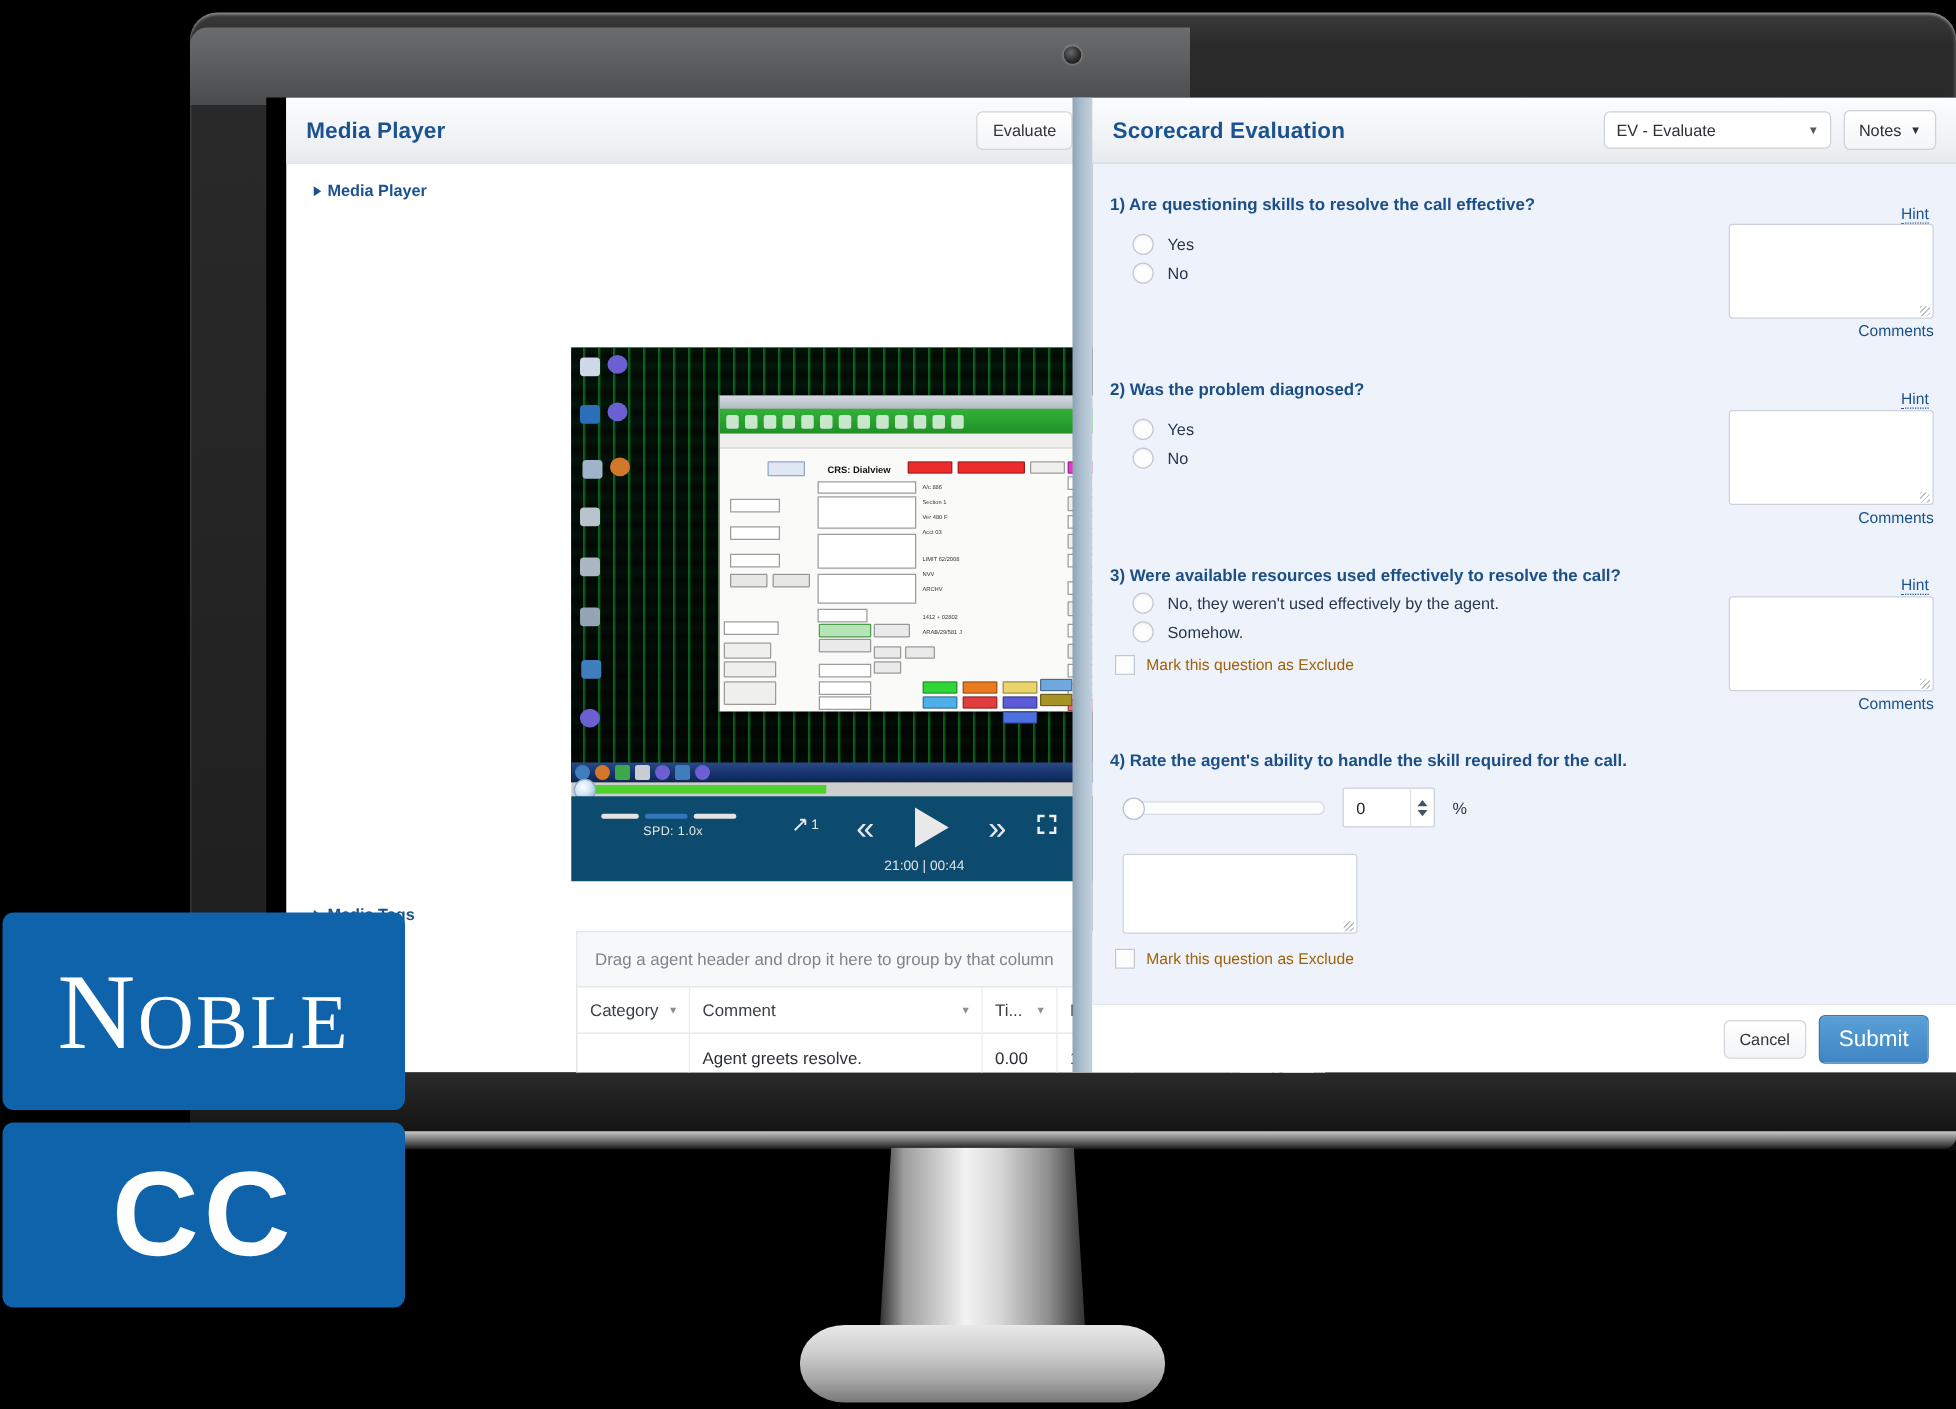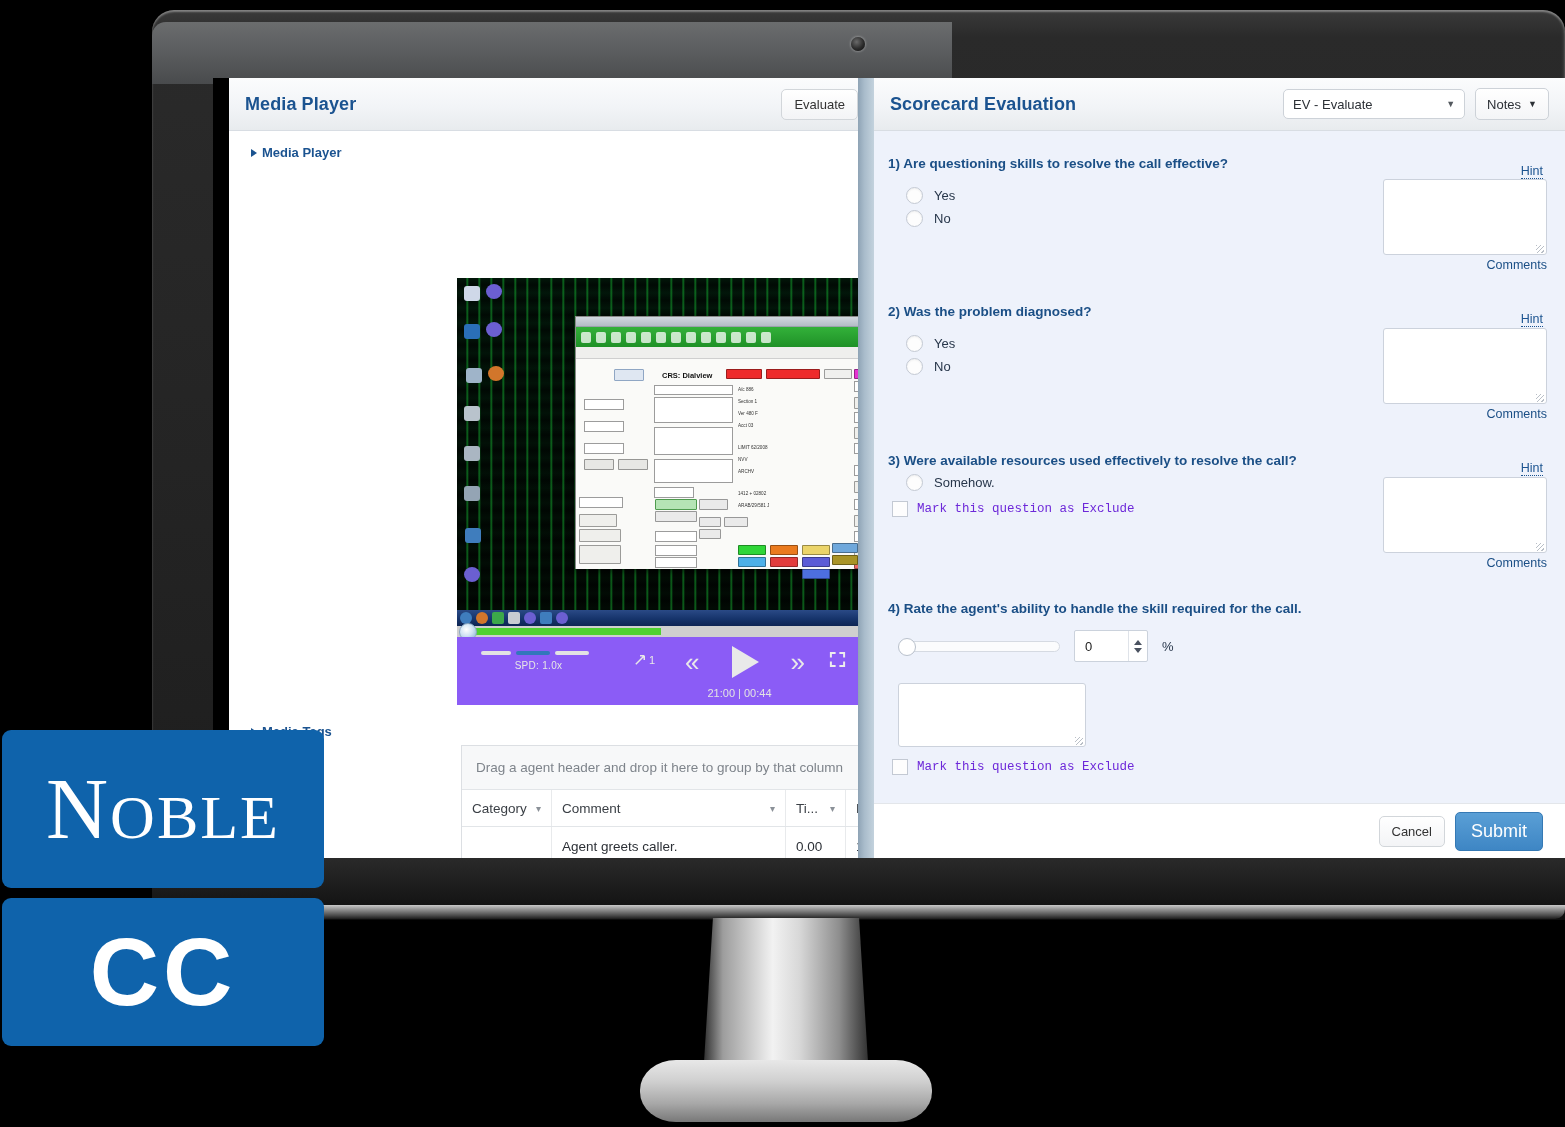--- a/index.html
+++ b/index.html
@@ -68,21 +68,21 @@
   .crm-body{position:relative;height:210px;background:#fafaf8;}
   .fld{position:absolute;background:#fff;border:1px solid #9c9c9c;}
   .cbtn{position:absolute;border:1px solid rgba(0,0,0,.35);border-radius:1px;}
   .ctxt{position:absolute;font-size:4.6px;color:#333;font-family:"Liberation Sans",sans-serif;white-space:nowrap;}
   .crm-hdr{position:absolute;left:86px;top:12px;font-size:7.5px;font-weight:bold;color:#111;}
 
   .progressbar{position:absolute;left:0;top:348px;width:565px;height:11px;background:#cfcfcf;}
   .progress-fill{position:absolute;left:8px;top:2px;width:196px;height:7px;background:#4fd130;}
   .progress-knob{position:absolute;left:2px;top:-3px;width:16px;height:16px;border-radius:50%;
      background:radial-gradient(circle at 40% 35%,#fff,#cfe3f3 45%,#7aa7cf 100%);border:1px solid #8aa9c4;}
-  .controls{position:absolute;left:0;top:359px;width:565px;height:68px;background:#8b5cf6;color:#fff;}
+  .controls{position:absolute;left:0;top:359px;width:565px;height:68px;background:#0c4a6e;color:#fff;}
   .spd-wrap{position:absolute;left:24px;top:14px;width:115px;}
   .spd-track{display:flex;gap:5px;align-items:center;}
   .spd-seg{height:4px;border-radius:2px;}
   .spd-label{text-align:center;font-size:10px;margin-top:5px;color:#e6e6e6;letter-spacing:.3px;}
   .zoom-one{position:absolute;left:176px;top:15px;color:#e8e8e8;font-size:13px;display:flex;align-items:center;gap:1px;}
   .transport{position:absolute;left:228px;top:9px;width:120px;display:flex;align-items:center;justify-content:space-between;}
   .chev{font-size:26px;color:#e9e9e9;line-height:1;cursor:pointer;}
   .playtri{width:0;height:0;border-left:27px solid #e9e9e9;border-top:16px solid transparent;border-bottom:16px solid transparent;cursor:pointer;}
   .timecode{position:absolute;left:0;top:50px;width:565px;text-align:center;font-size:11px;color:#e3e3e3;}
   .expand-ic{position:absolute;left:372px;top:14px;color:#ededed;font-size:15px;}
@@ -107,21 +107,21 @@
 
   
   .sc-body{position:absolute;left:0;top:53px;width:691px;height:672px;padding:0;box-sizing:border-box;}
   .q-block{position:relative;padding:0 24px 0 14px;}
   .q-title{font-size:13.5px;font-weight:bold;color:#1b4f86;margin:0;}
   .opt{display:flex;align-items:center;gap:11px;margin:6px 0 0 18px;}
   .radio{width:15px;height:15px;border-radius:50%;background:#fdfdfd;border:1px solid #c3c9d3;box-shadow:inset 0 1px 2px rgba(0,0,0,.06);cursor:pointer;}
   .opt-lbl{font-size:13px;color:#27364a;}
   .chk-row{display:flex;align-items:center;gap:9px;margin:10px 0 0 4px;}
   .chkbox{width:14px;height:14px;background:#fdfdfd;border:1px solid #c3c9d3;cursor:pointer;}
-  .chk-lbl{font-size:12.5px;color:#6d28d9;font-family:Liberation Mono, monospace;}
+  .chk-lbl{font-size:12.5px;color:#a16207;}
   .hint{position:absolute;right:22px;font-size:12.5px;color:#1b5390;border-bottom:1px dotted #1b5390;cursor:pointer;}
   .cmt-wrap{position:absolute;right:18px;}
   .cmt-box{width:162px;height:74px;background:#fff;border:1px solid #ccd2dc;border-radius:3px;position:relative;cursor:text;}
   .cmt-grip{position:absolute;right:2px;bottom:1px;width:8px;height:8px;
      background:repeating-linear-gradient(135deg,#b9bfc7 0 1px,transparent 1px 3px);}
   .cmt-cap{text-align:right;font-size:12.5px;color:#1b4f86;margin-top:3px;}
   .slider-row{display:flex;align-items:center;gap:14px;margin:14px 0 0 12px;}
   .sl-track{width:158px;height:9px;background:#fbfcfd;border:1px solid #d5dae2;border-radius:6px;position:relative;}
   .sl-knob{position:absolute;left:-3px;top:-4px;width:16px;height:16px;border-radius:50%;background:#fff;border:1px solid #b9c1cc;cursor:pointer;}
   .spin{display:flex;border:1px solid #cbd2dc;background:#fff;height:30px;width:72px;border-radius:2px;}
@@ -363,21 +363,21 @@
         </div>
         <div class="gcell" style="width:80px;">
           <span>User</span>
           <span class="caret">▾</span>
         </div>
         <div class="gcell" style="width:71px;border-right:none;"></div>
       </div>
 
       <div class="grid-row">
         <div class="gcell" style="width:90px;"></div>
-        <div class="gcell" style="width:234px;">Agent greets caller.</div>
+        <div class="gcell" style="width:234px;">Agent greets resolve.</div>
         <div class="gcell" style="width:60px;">0.00</div>
         <div class="gcell" style="width:60px;">15</div>
         <div class="gcell" style="width:80px;">test23</div>
         <div class="gcell" style="width:71px;border-right:none;padding:0 6px;">
           <button class="skipto">Skip To</button>
         </div>
       </div>
 
     </div>
   </div>
@@ -433,20 +433,24 @@
         <div class="cmt-wrap" style="top:24px;">
           <div class="cmt-box">
             <span class="cmt-grip"></span>
           </div>
           <div class="cmt-cap">Comments</div>
         </div>
       </div>
 
       <div class="q-block" style="height:148px;">
         <div class="q-title">3) Were available resources used effectively to resolve the call?</div>
+        <div class="opt">
+          <span class="radio"></span>
+          <span class="opt-lbl">No, they weren't used effectively by the agent.</span>
+        </div>
         <div class="opt">
           <span class="radio"></span>
           <span class="opt-lbl">Somehow.</span>
         </div>
         <div class="chk-row">
           <span class="chkbox"></span>
           <span class="chk-lbl">Mark this question as Exclude</span>
         </div>
         <span class="hint" style="top:8px;">Hint</span>
         <div class="cmt-wrap" style="top:24px;">

